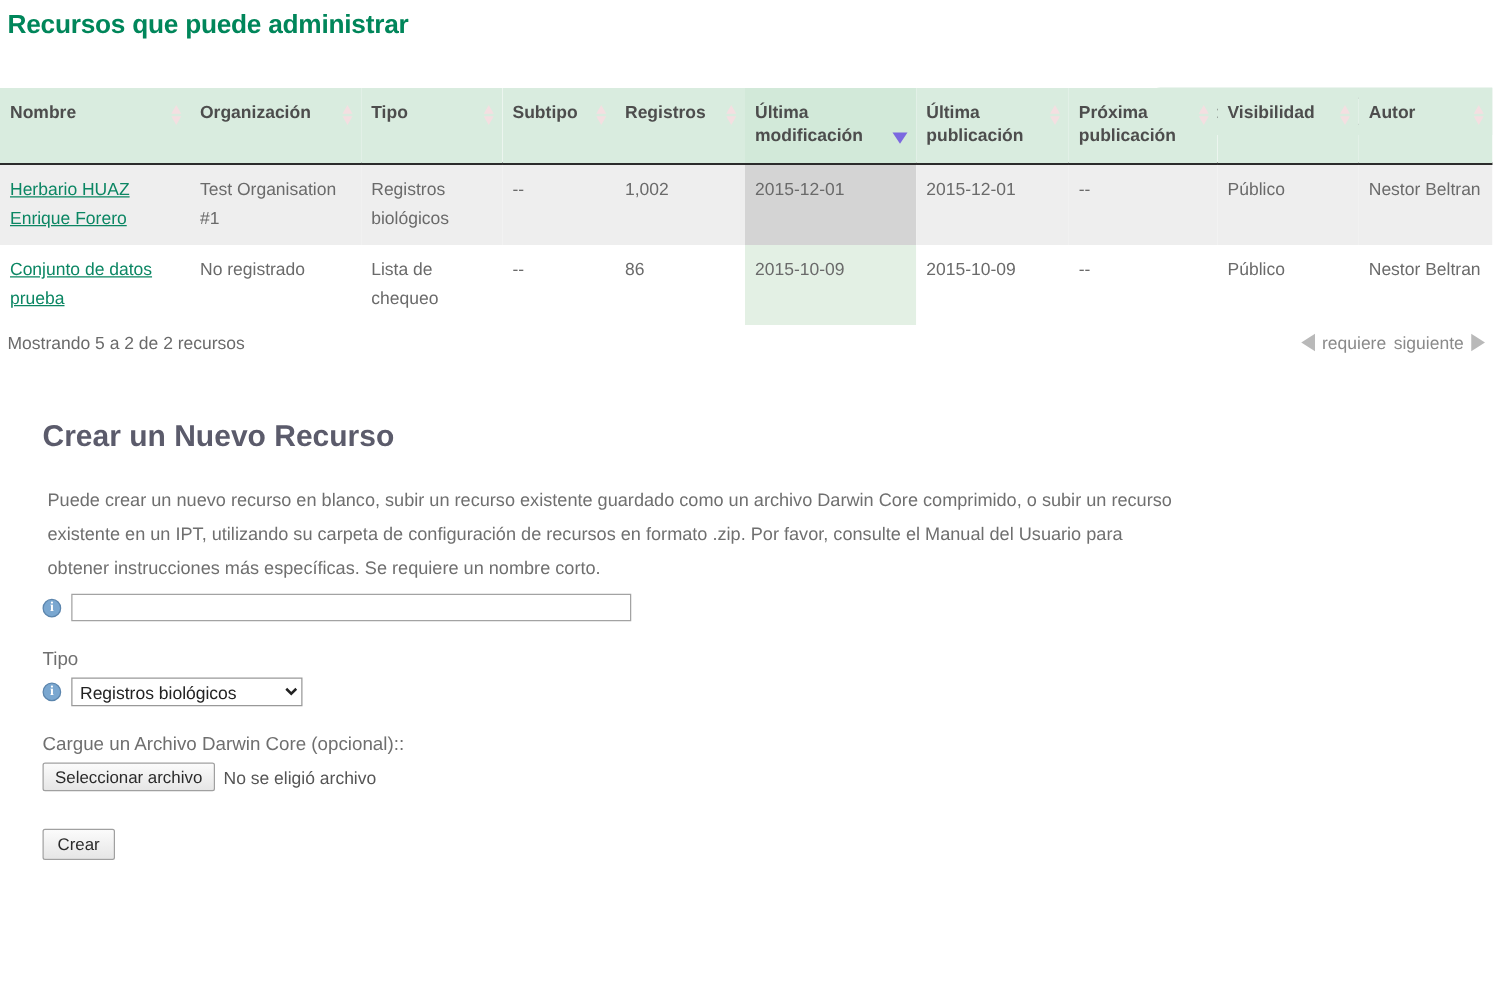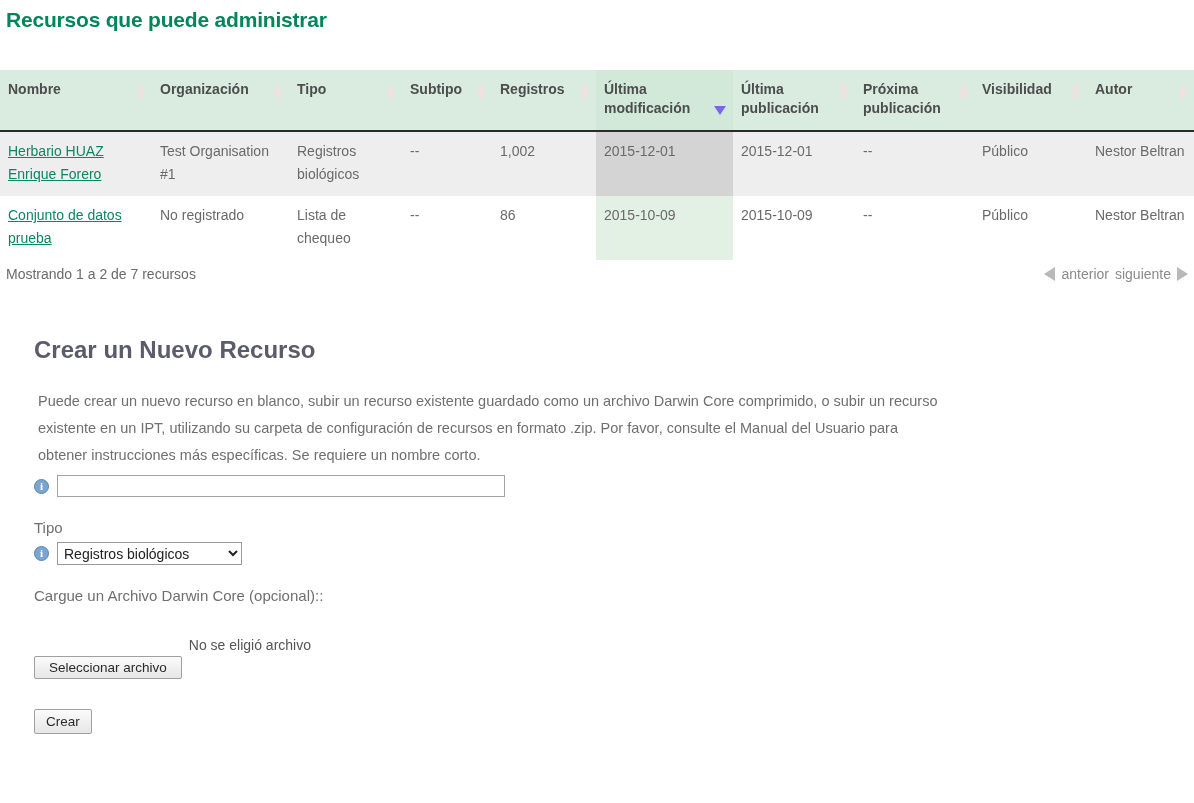--- a/index.html
+++ b/index.html
@@ -240,23 +240,22 @@
     align-items: center;
     gap: 7px;
   }
   .btn {
     font-family: "Liberation Sans", sans-serif;
     font-size: 13.5px;
     color: #2a2a2a;
     background: linear-gradient(#fbfbfb, #e6e6e6);
     border: 1px solid #a0a0a0;
     border-radius: 2px;
-    padding: 3px 14px;
+    padding: 3px 9px;
     cursor: pointer;
-    margin-top: 46px;
   }
   .file-status {
     font-size: 14px;
     color: #555;
   }
   .btn-create {
     margin-top: 30px;
     padding: 4px 11px;
   }
 </style>
@@ -382,24 +381,24 @@
         <td class="sortedcol">2015-10-09</td>
         <td>2015-10-09</td>
         <td>--</td>
         <td>Público</td>
         <td>Nestor Beltran</td>
       </tr>
     </tbody>
   </table>
 
   <div class="table-footer">
-    <div class="showing">Mostrando 1 a 2 de 7 recursos</div>
+    <div class="showing">Mostrando 5 a 2 de 2 recursos</div>
     <div class="paginate">
       <span class="tri-left"></span>
-      <span>anterior</span>
+      <span>requiere</span>
       <span>siguiente</span>
       <span class="tri-right"></span>
     </div>
   </div>
 </div>
 
 <div class="create-section">
   <h2 class="create-title">Crear un Nuevo Recurso</h2>
   <p class="create-desc">Puede crear un nuevo recurso en blanco, subir un recurso existente guardado como un archivo Darwin Core comprimido, o subir un recurso existente en un IPT, utilizando su carpeta de configuración de recursos en formato .zip. Por favor, consulte el Manual del Usuario para obtener instrucciones más específicas. Se requiere un nombre corto.</p>
 

